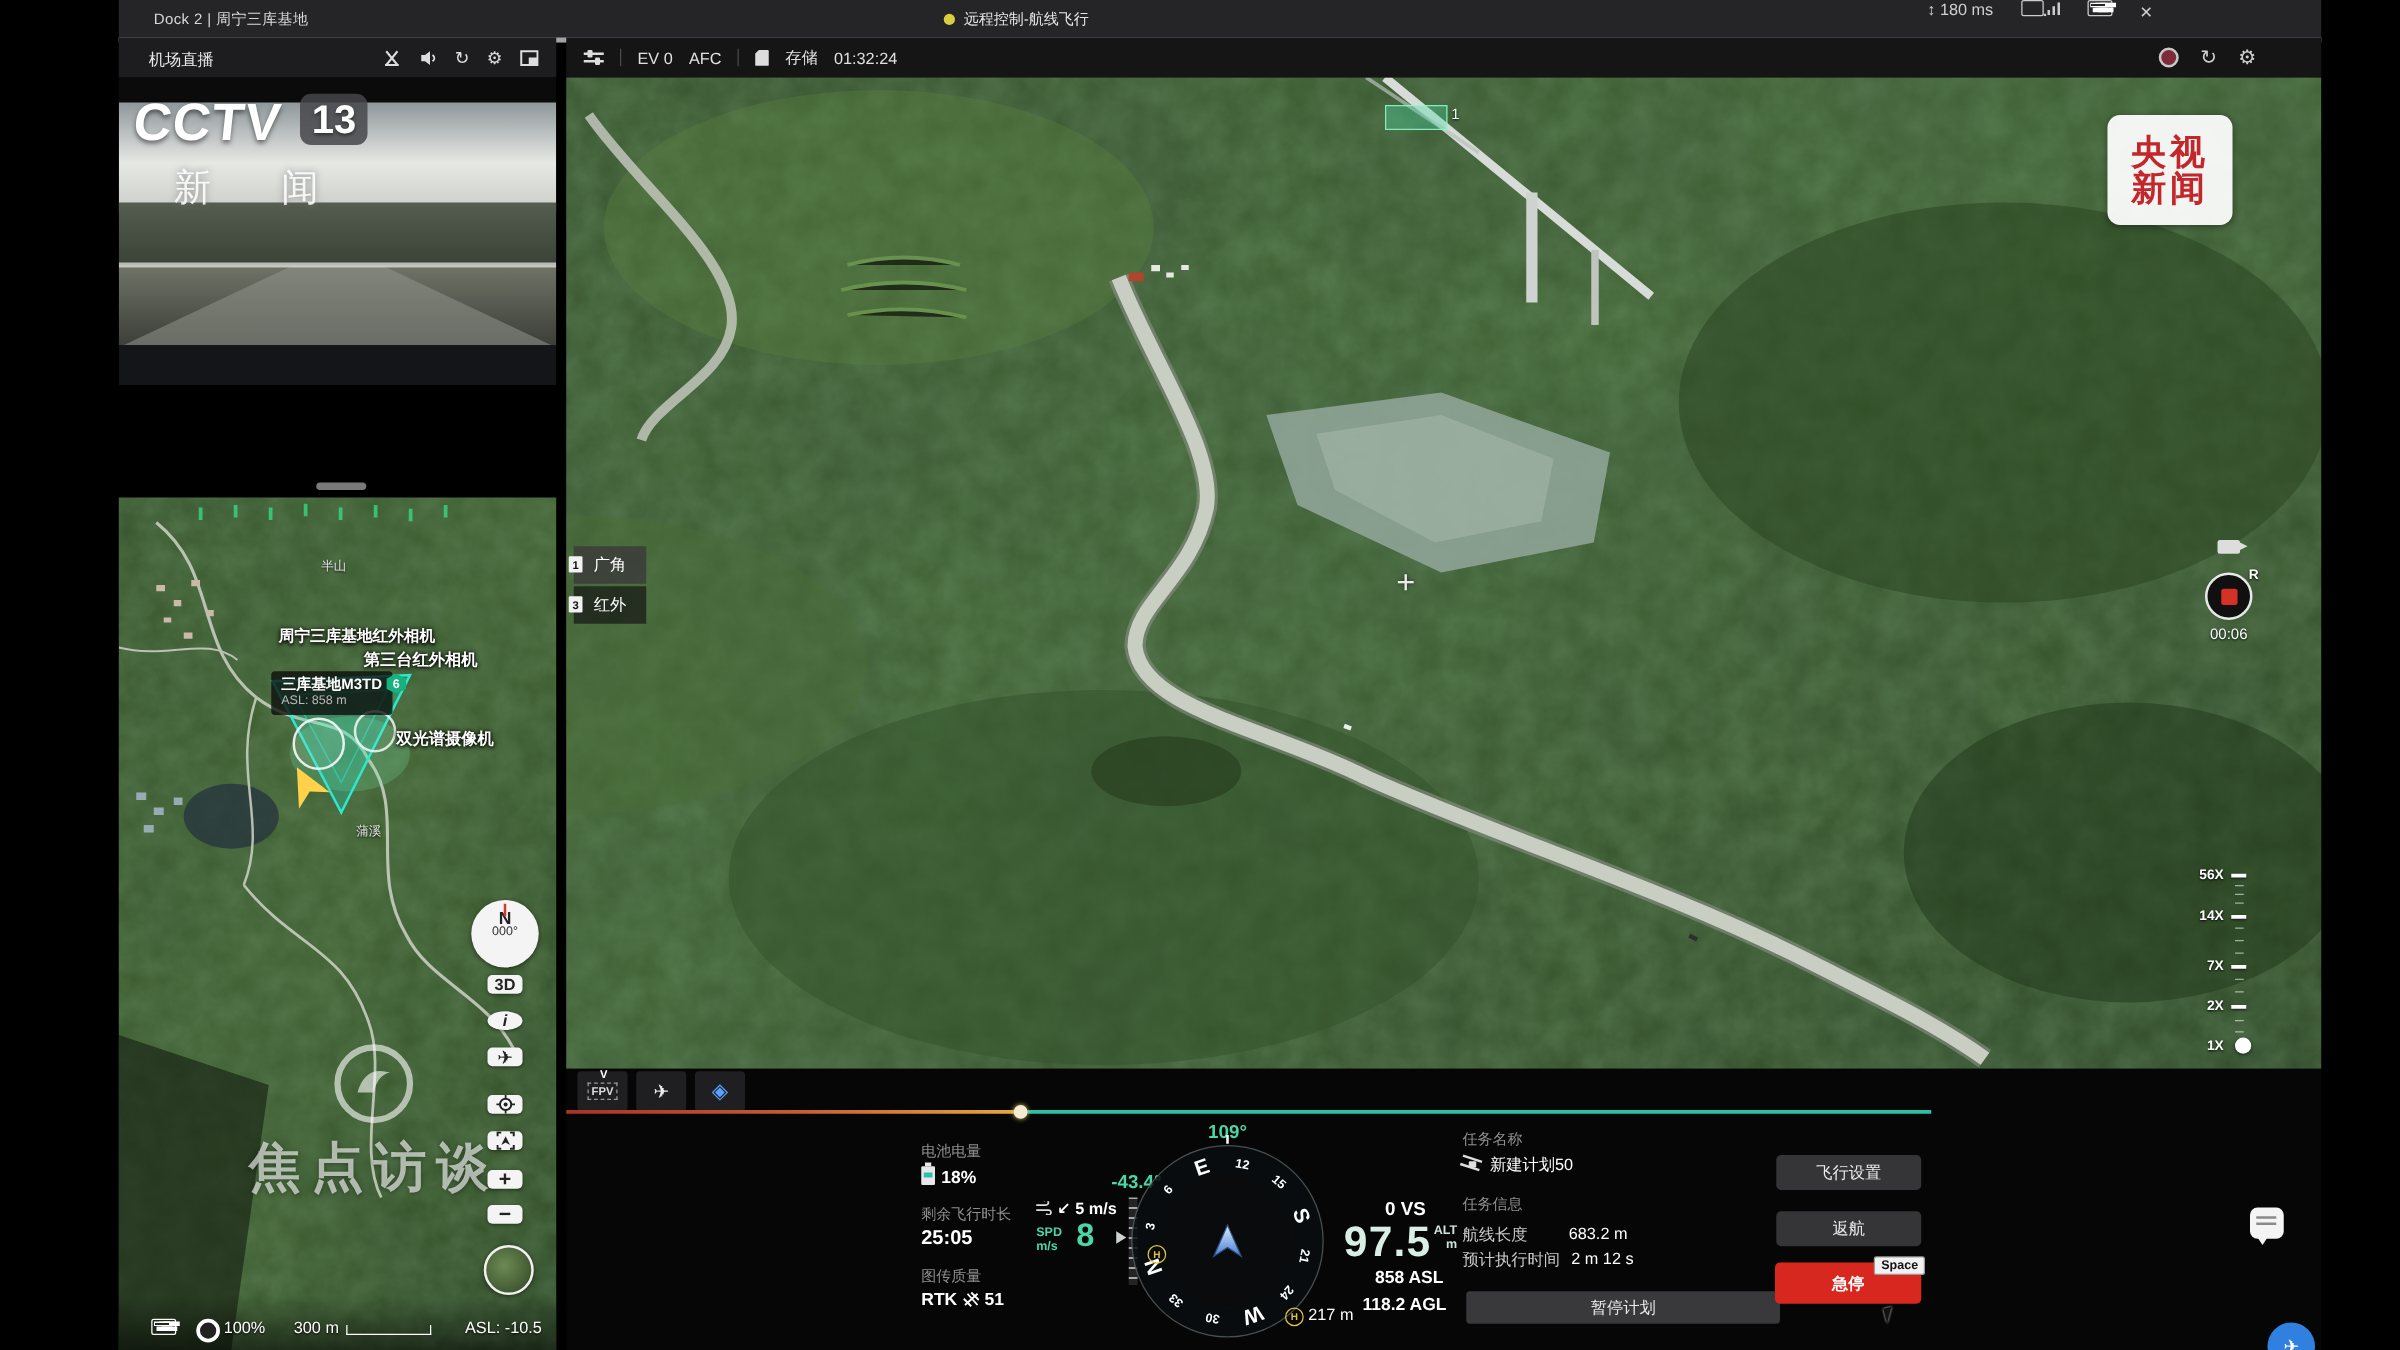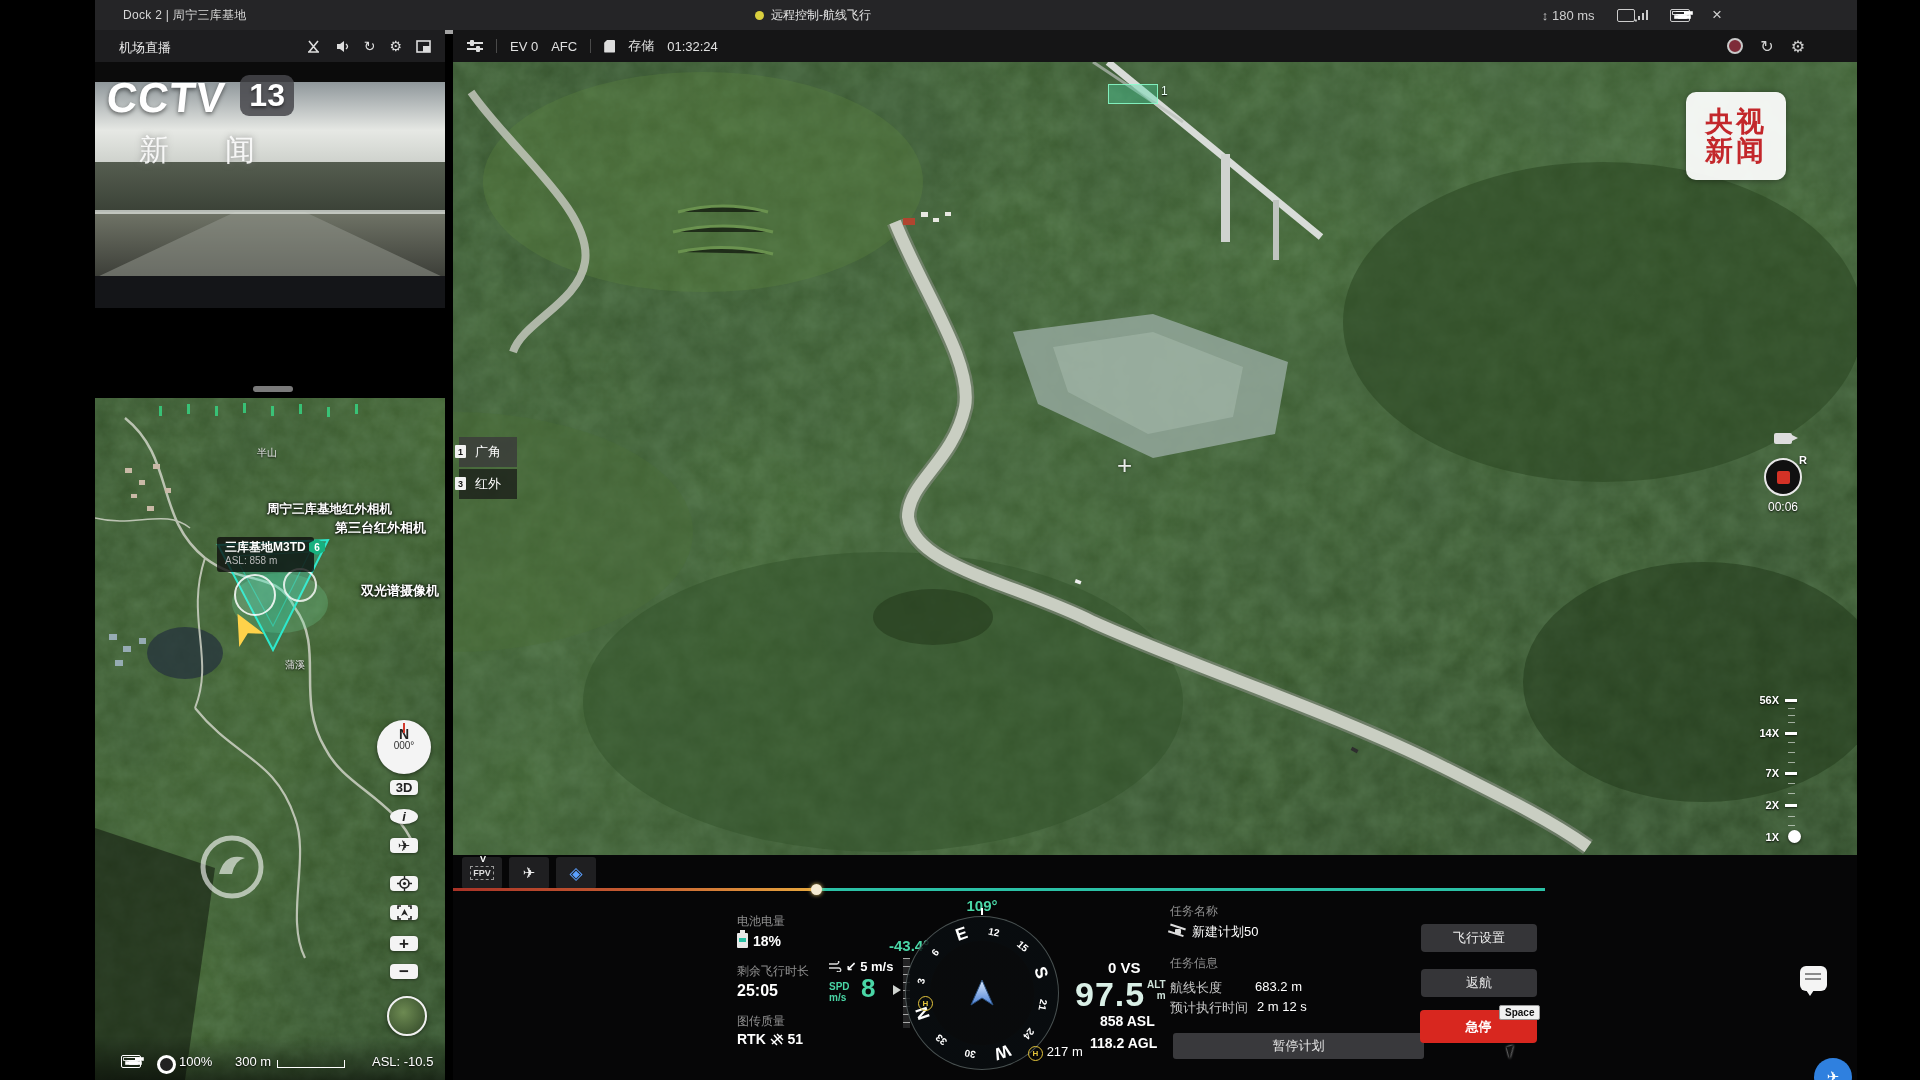--- a/index.html
+++ b/index.html
@@ -5,21 +5,21 @@
   html,body{margin:0;padding:0;background:#000;}
   #stage{position:relative;width:1920px;height:1080px;background:#000;overflow:hidden;
          font-family:"Liberation Sans","DejaVu Sans",sans-serif;color:#e8e8e8;}
   .abs{position:absolute;}
   .row{display:flex;align-items:center;}
   
   .topbar{left:95px;top:0;width:1762px;height:30px;background:#252527;border-bottom:4px solid #a3a3a3;}
   .topbar .title{position:absolute;left:28px;top:7px;font-size:12px;color:#d8d8d8;letter-spacing:.3px;}
   .topbar .status{position:absolute;left:660px;top:7px;font-size:12px;color:#e5e5e5;display:flex;align-items:center;gap:7px;}
   .dot-yellow{width:9px;height:9px;border-radius:50%;background:#d9cf3e;display:inline-block;}
-  .topbar .right{position:absolute;right:135px;top:0;height:30px;display:flex;align-items:center;gap:22px;}
+  .topbar .right{position:absolute;right:135px;top:0;height:30px;display:flex;align-items:flex-start;gap:22px;}
   .tb-ic{color:#cfcfcf;font-size:13px;}
   .monitor-ic{width:16px;height:11px;border:1.5px solid #ccc;border-radius:2px;position:relative;}
   .monitor-ic i{position:absolute;right:-8px;bottom:-1px;display:block;width:7px;height:7px;
      background:linear-gradient(to top,#ccc 0,#ccc 100%);clip-path:polygon(0 70%,33% 70%,33% 100%,0 100%);}
   .bars{display:inline-flex;align-items:flex-end;gap:1.5px;height:10px;}
   .bars b{width:2.5px;background:#ccc;display:block;}
   
   .lp-header{left:95px;top:30px;width:350px;height:32px;background:#1d1d1f;}
   .lp-header .t{position:absolute;left:24px;top:9px;font-size:13px;color:#e8e8e8;}
   .lp-icons{position:absolute;right:14px;top:8px;display:flex;gap:14px;align-items:center;height:16px;}
@@ -37,21 +37,21 @@
      text-shadow:0 2px 4px rgba(0,0,0,.5);transform:skewX(-6deg);display:inline-block;}
   .cctv .ch{display:inline-block;margin-left:15px;background:rgba(70,70,75,.85);color:#fff;border-radius:9px;
      font-size:32px;font-weight:bold;padding:2px 9px;vertical-align:6px;text-shadow:0 2px 3px rgba(0,0,0,.5);}
   .cctv .cap{margin-top:8px;margin-left:32px;font-size:30px;color:rgba(255,255,255,.88);letter-spacing:56px;
      text-shadow:0 0 6px rgba(120,120,120,.8);}
   .handle{left:253px;top:386px;width:40px;height:6px;background:#7a7a7a;border-radius:3px;}
   
   .map{left:95px;top:398px;width:350px;height:682px;overflow:hidden;background:#2f4c28;}
   .map-shade{position:absolute;left:0;bottom:0;width:100%;height:44px;
      background:linear-gradient(rgba(0,0,0,0),rgba(0,0,0,.55));}
-  .mlabel{position:absolute;color:#fff;font-weight:bold;font-size:13px;text-shadow:0 1px 3px #000,0 0 4px #000;white-space:nowrap;margin-left:44px;}
+  .mlabel{position:absolute;color:#fff;font-weight:bold;font-size:13px;text-shadow:0 1px 3px #000,0 0 4px #000;white-space:nowrap;}
   .mplace{position:absolute;color:#e6e6e6;font-size:10px;text-shadow:0 1px 2px #000;}
   .basebox{position:absolute;background:rgba(12,12,12,.78);border-radius:3px;padding:3px 8px 4px 8px;line-height:1.25;}
   .basebox .n{font-size:12px;font-weight:bold;color:#fff;white-space:nowrap;}
   .basebox .a{font-size:10px;color:#b9b9b9;}
   .hexbadge{position:absolute;width:16px;height:16px;background:#17b07f;color:#fff;font-size:10px;font-weight:bold;
      display:flex;align-items:center;justify-content:center;
      clip-path:polygon(50% 0,100% 25%,100% 75%,50% 100%,0 75%,0 25%);}
   .wm{position:absolute;color:rgba(255,255,255,.62);font-weight:bold;}
   .wm-text{font-size:42px;letter-spacing:8px;text-shadow:0 1px 4px rgba(0,0,0,.35);}
   .map-compass{position:absolute;width:54px;height:54px;border-radius:50%;background:#f4f4f4;
@@ -304,20 +304,21 @@
     <div class="hexbadge" style="left:214px;top:141px">6</div>
     <div class="mlabel" style="left:222px;top:184px">双光谱摄像机</div>
     <div class="mplace" style="left:162px;top:48px">半山</div>
     <div class="mplace" style="left:190px;top:260px">蒲溪</div>
 
     <div class="wm" style="left:104px;top:436px">
       <svg width="66" height="66" viewBox="0 0 66 66" style="display:block;margin:0 auto 6px auto">
         <circle cx="33" cy="33" r="29" fill="none" stroke="rgba(255,255,255,.6)" stroke-width="5"></circle>
         <path d="M20 40 Q26 18 46 24 Q36 26 33 40 Z" fill="rgba(255,255,255,.6)"></path>
       </svg>
+      <div class="wm-text">焦点访谈</div>
     </div>
 
     
     <div class="map-compass" style="left:282px;top:322px">
       <div class="needle"></div>
       <div class="N">N</div>
       <div class="d">000°</div>
     </div>
     <div class="mbtn" style="left:295px;top:382px">3D</div>
     <div class="mbtn" style="left:295px;top:411px;border-radius:50%;font-style:italic">i</div>

